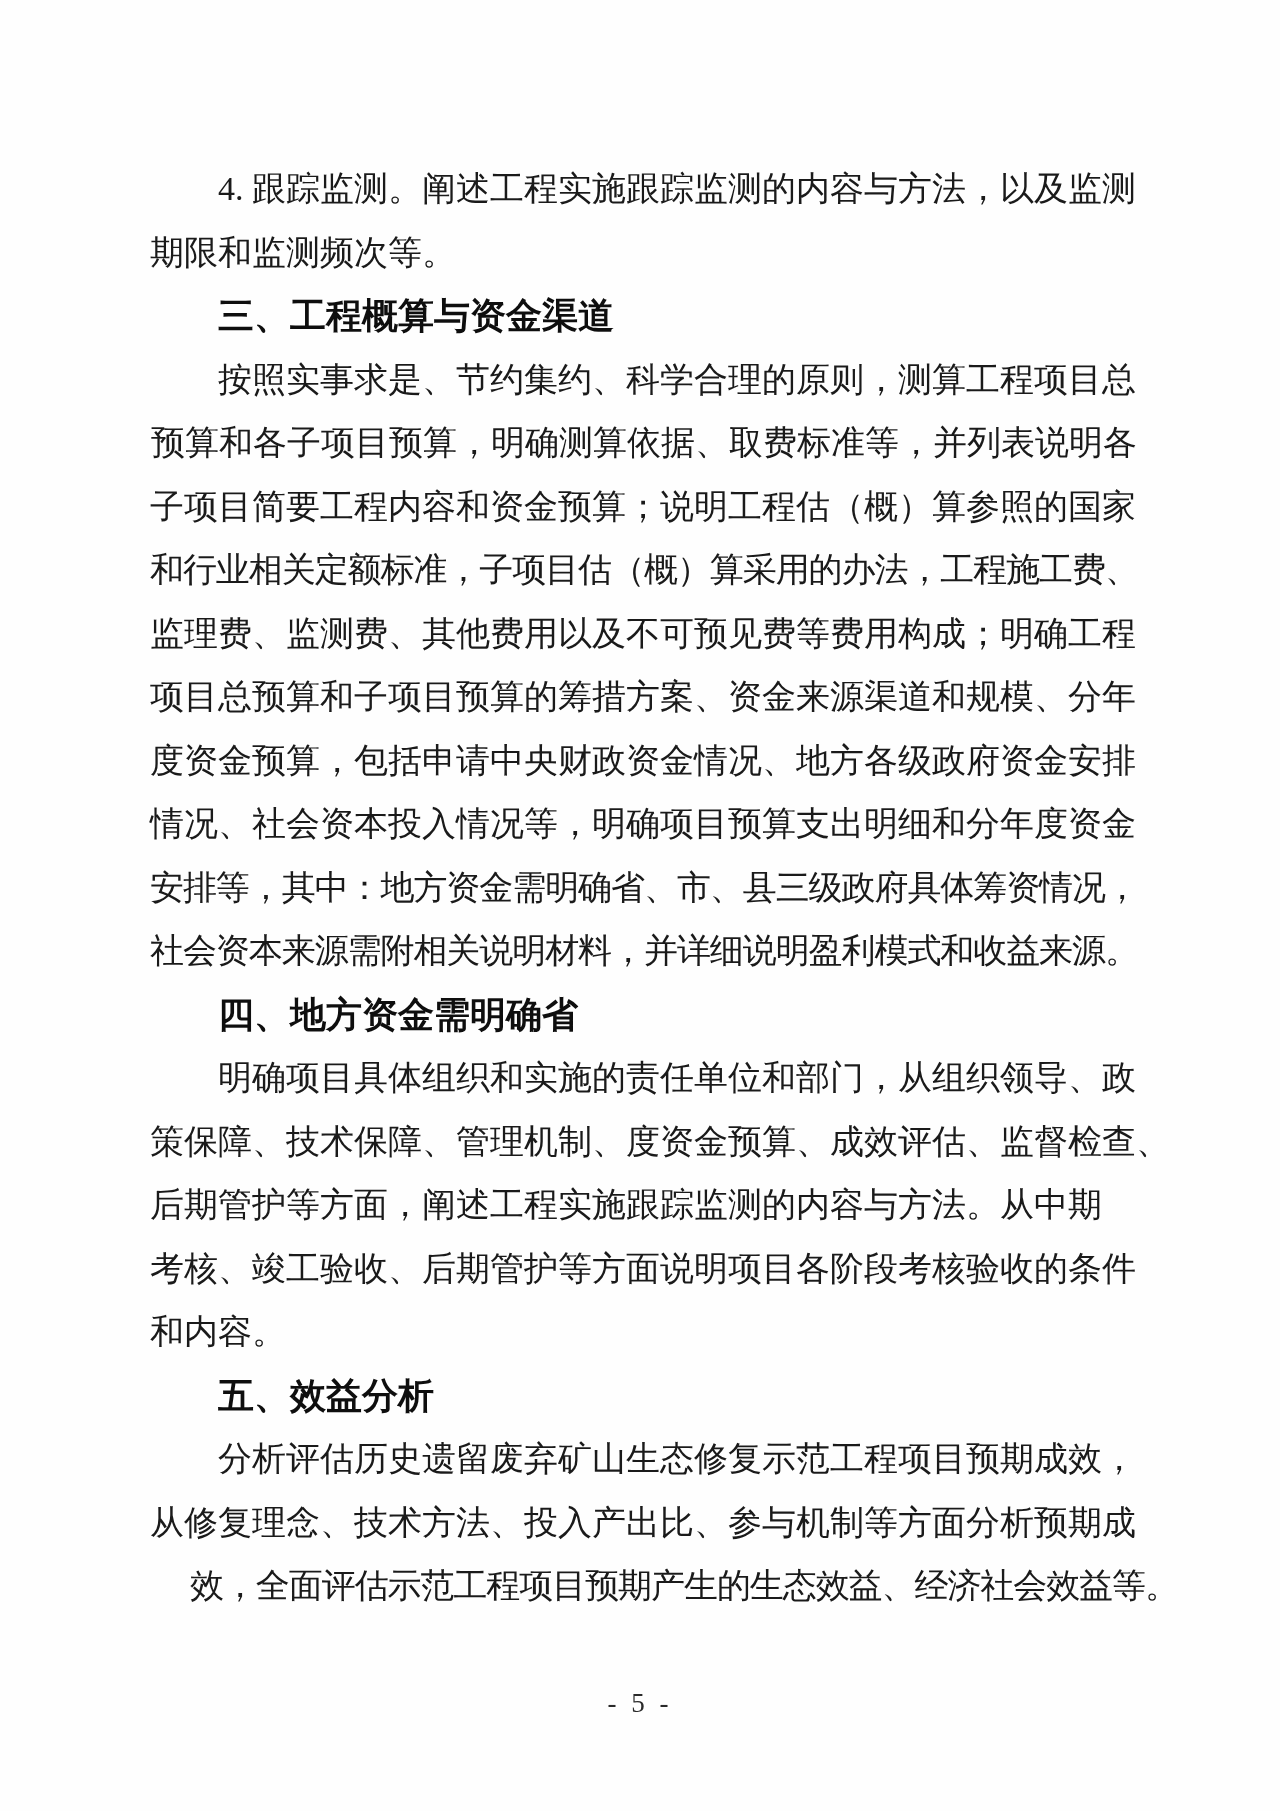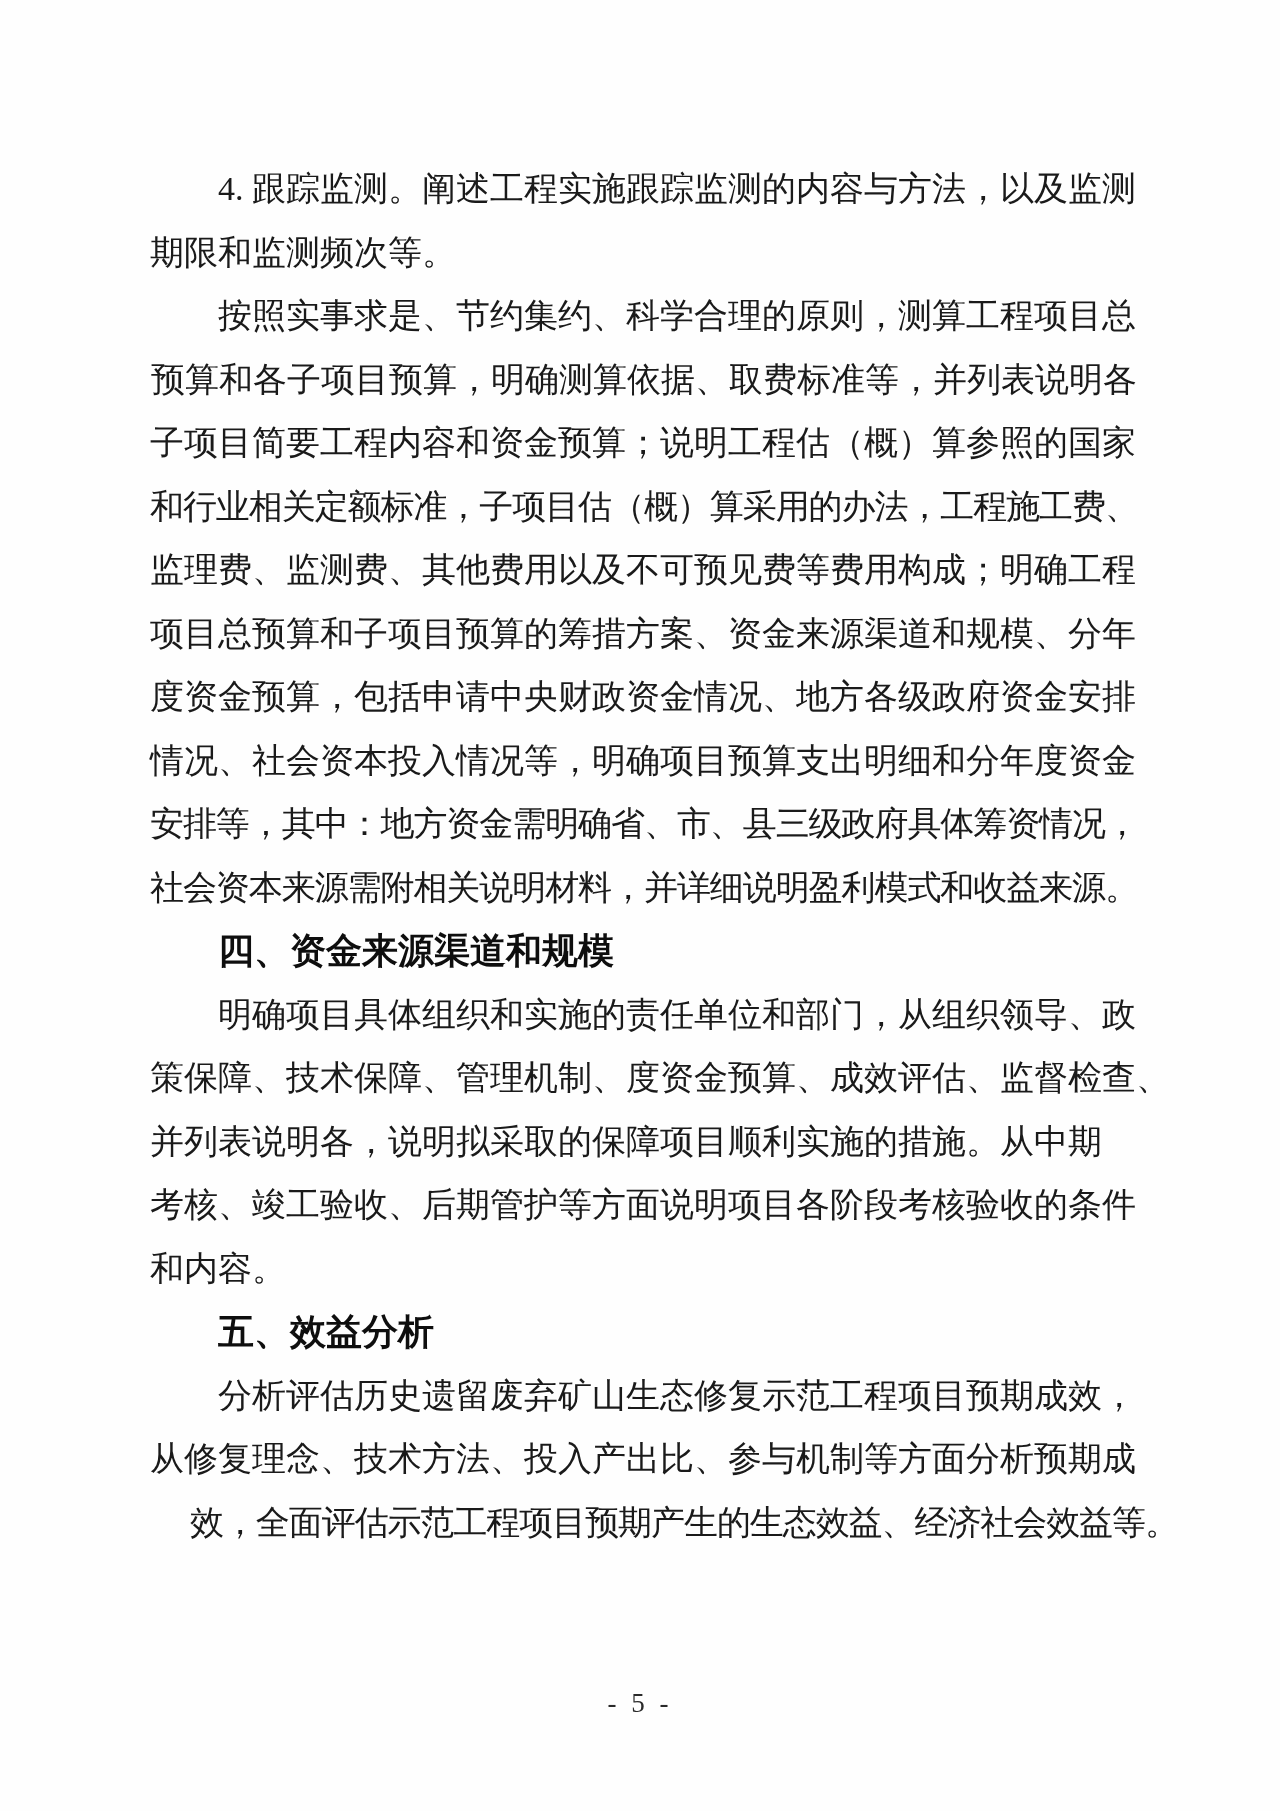--- a/index.html
+++ b/index.html
@@ -55,34 +55,35 @@
     color: #2a2a2a;
   }
 </style>
 </head>
 <body>
 
 <div class="page">
   <div class="content">
       <div class="line body indent" style="letter-spacing: 0px;">4. 跟踪监测。阐述工程实施跟踪监测的内容与方法，以及监测</div>
       <div class="line body">期限和监测频次等。</div>
+      <div class="line heading indent">三、工程概算与资金渠道</div>
       <div class="line body indent" style="letter-spacing: 0px;">按照实事求是、节约集约、科学合理的原则，测算工程项目总</div>
       <div class="line body" style="letter-spacing: 0px; text-align: center;">预算和各子项目预算，明确测算依据、取费标准等，并列表说明各</div>
       <div class="line body" style="letter-spacing: 0px; font-family: Liberation Serif, serif;">子项目简要工程内容和资金预算；说明工程估（概）算参照的国家</div>
       <div class="line body" style="letter-spacing: -1.07px;">和行业相关定额标准，子项目估（概）算采用的办法，工程施工费、</div>
       <div class="line body" style="letter-spacing: 0px;">监理费、监测费、其他费用以及不可预见费等费用构成；明确工程</div>
       <div class="line body" style="letter-spacing: 0px;">项目总预算和子项目预算的筹措方案、资金来源渠道和规模、分年</div>
       <div class="line body" style="letter-spacing: 0px;">度资金预算，包括申请中央财政资金情况、地方各级政府资金安排</div>
       <div class="line body" style="letter-spacing: 0px;">情况、社会资本投入情况等，明确项目预算支出明细和分年度资金</div>
       <div class="line body" style="letter-spacing: -1.07px;">安排等，其中：地方资金需明确省、市、县三级政府具体筹资情况，</div>
       <div class="line body" style="letter-spacing: -1.07px;">社会资本来源需附相关说明材料，并详细说明盈利模式和收益来源。</div>
-      <div class="line heading indent">四、资金来源渠道和规模</div>
+      <div class="line heading indent">四、地方资金需明确省</div>
       <div class="line body indent" style="letter-spacing: 0px;">明确项目具体组织和实施的责任单位和部门，从组织领导、政</div>
       <div class="line body" style="letter-spacing: 0px;">策保障、技术保障、管理机制、度资金预算、成效评估、监督检查、</div>
-      <div class="line body" style="letter-spacing: 0px;">并列表说明各，说明拟采取的保障项目顺利实施的措施。从中期</div>
+      <div class="line body" style="letter-spacing: 0px;">后期管护等方面，阐述工程实施跟踪监测的内容与方法。从中期</div>
       <div class="line body" style="letter-spacing: 0px;">考核、竣工验收、后期管护等方面说明项目各阶段考核验收的条件</div>
       <div class="line body">和内容。</div>
       <div class="line heading indent">五、效益分析</div>
       <div class="line body indent" style="letter-spacing: 0px;">分析评估历史遗留废弃矿山生态修复示范工程项目预期成效，</div>
       <div class="line body" style="letter-spacing: 0px;">从修复理念、技术方法、投入产出比、参与机制等方面分析预期成</div>
       <div class="line body" style="letter-spacing: -1.07px; margin-left: 40px;">效，全面评估示范工程项目预期产生的生态效益、经济社会效益等。</div>
     </div>
   <div class="footer">- 5 -</div>
 </div>
 

